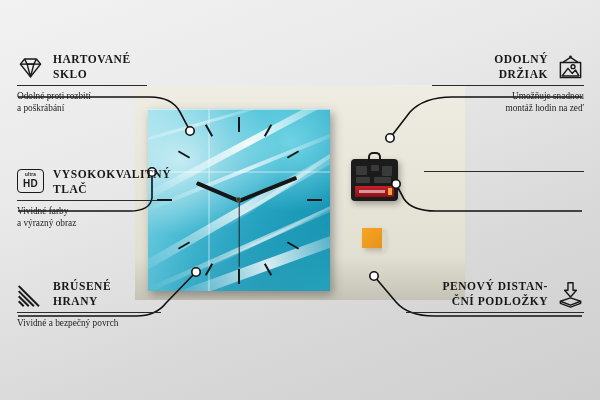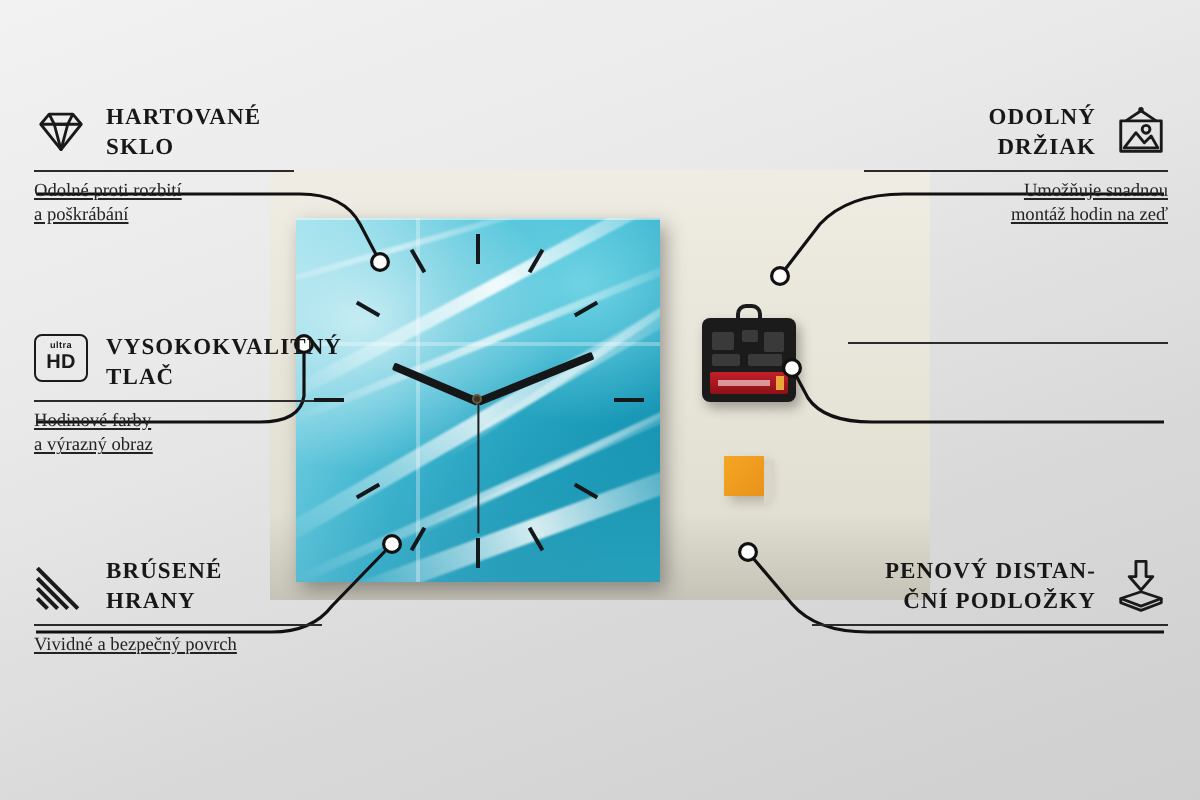--- a/index.html
+++ b/index.html
@@ -164,21 +164,21 @@
   }
 
   
   #wires { position: absolute; inset: 0; pointer-events: none; }
 
   
   .feat { position: absolute; }
 
   .feat-head {
     display: flex;
-    align-items: flex-start;
+    align-items: flex-end;
     gap: 9px;
   }
   .feat.right .feat-head { flex-direction: row-reverse; }
 
   .feat-title {
     font-family: "Liberation Serif", serif;
     font-weight: bold;
     font-size: 11.5px;
     letter-spacing: .55px;
     line-height: 14.5px;
@@ -194,21 +194,20 @@
     margin-top: 4px;
   }
 
   .feat-desc {
     font-family: "Liberation Serif", serif;
     font-size: 9.3px;
     line-height: 12.4px;
     color: #232323;
     margin-top: 4px;
     white-space: pre-line;
-    text-decoration: underline;
   }
   .feat.right .feat-desc { text-align: right; }
 
   .ico {
     width: 27px;
     height: 27px;
     flex: 0 0 27px;
     display: block;
   }
   .ico svg { display: block; width: 27px; height: 27px; }
@@ -353,21 +352,21 @@
       <span class="ico">
         <span class="hdbadge">
           <span class="hd-ultra">ultra</span>
           <span class="hd-hd">HD</span>
         </span>
       </span>
       <span class="feat-title">VYSOKOKVALITNÝ
 TLAČ</span>
     </div>
     <div class="rule" style="width:140px;"></div>
-    <div class="feat-desc">Hodinové farby
+    <div class="feat-desc">Vividné farby
 a výrazný obraz</div>
   </div>
 
   <div class="feat left" style="left:17px; top:279px; width:160px;">
     <div class="feat-head">
       <span class="ico">
         <svg viewBox="0 0 32 32">
           <g stroke="#1a1a1a" stroke-width="2.4" stroke-linecap="butt">
             <path d="M2,6 L26,30"></path>
             <path d="M2,12 L20,30"></path>

